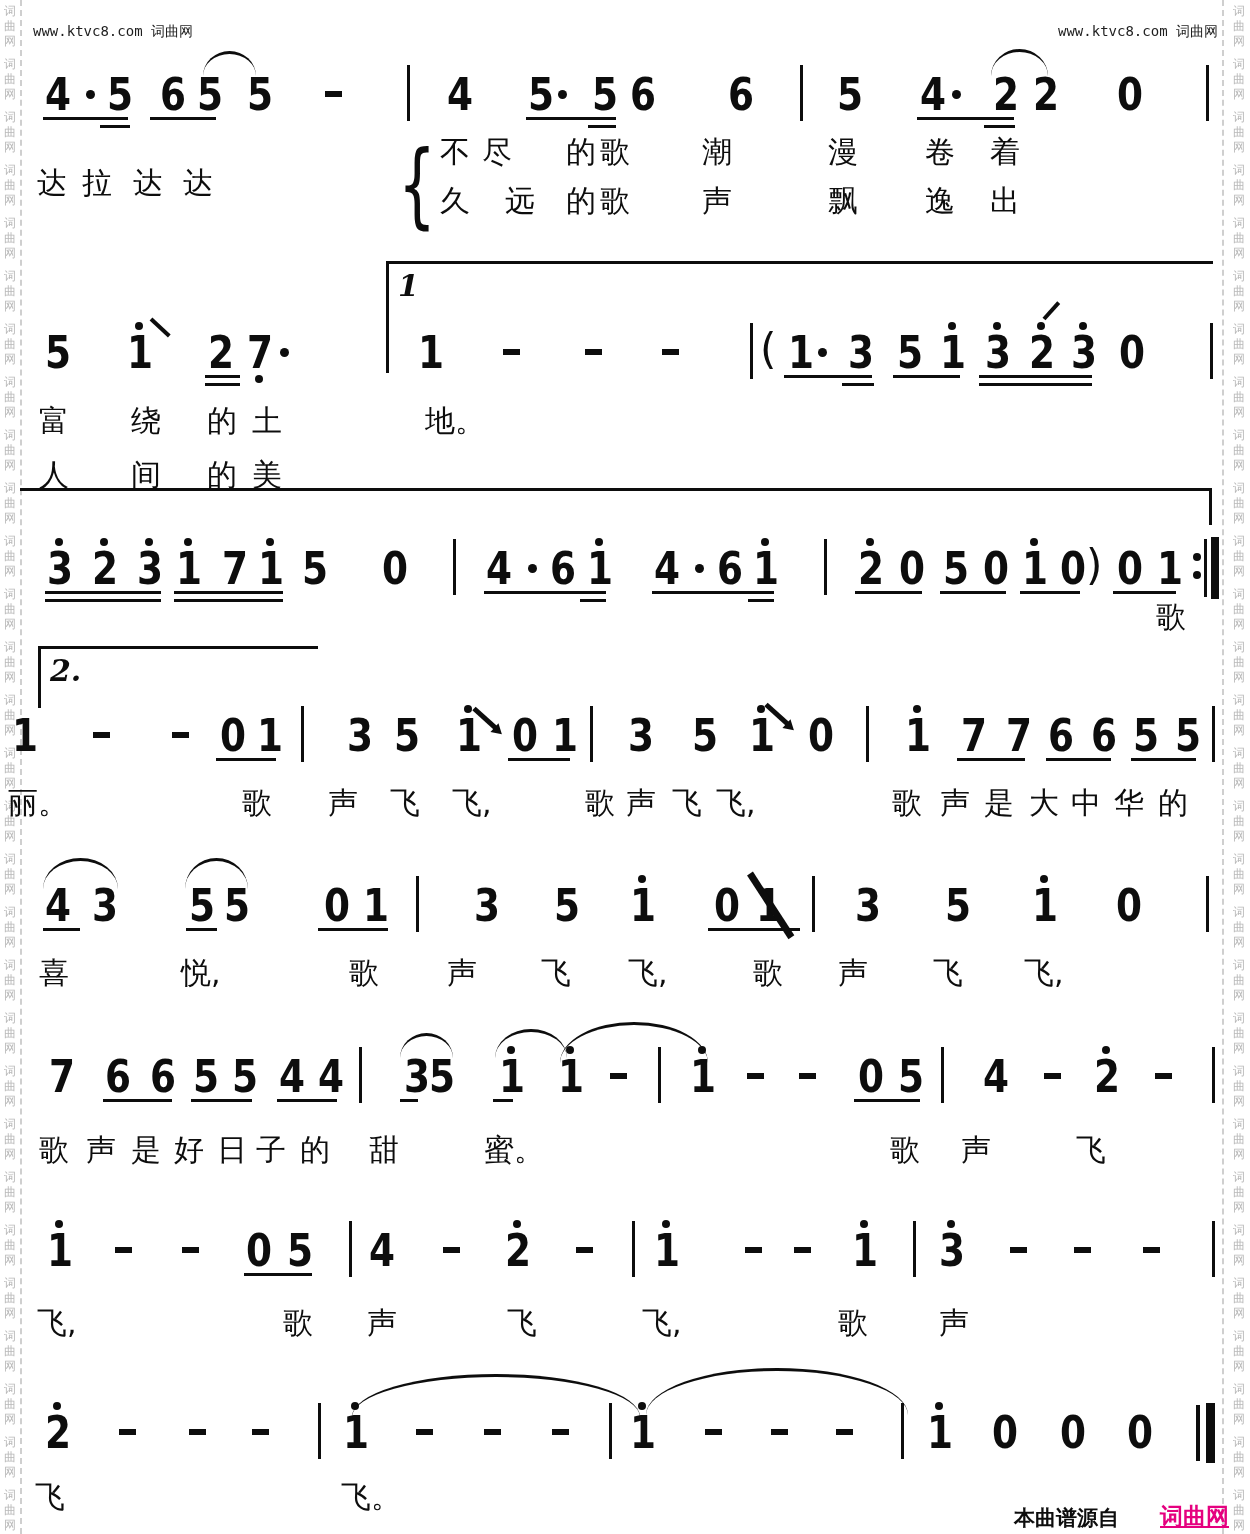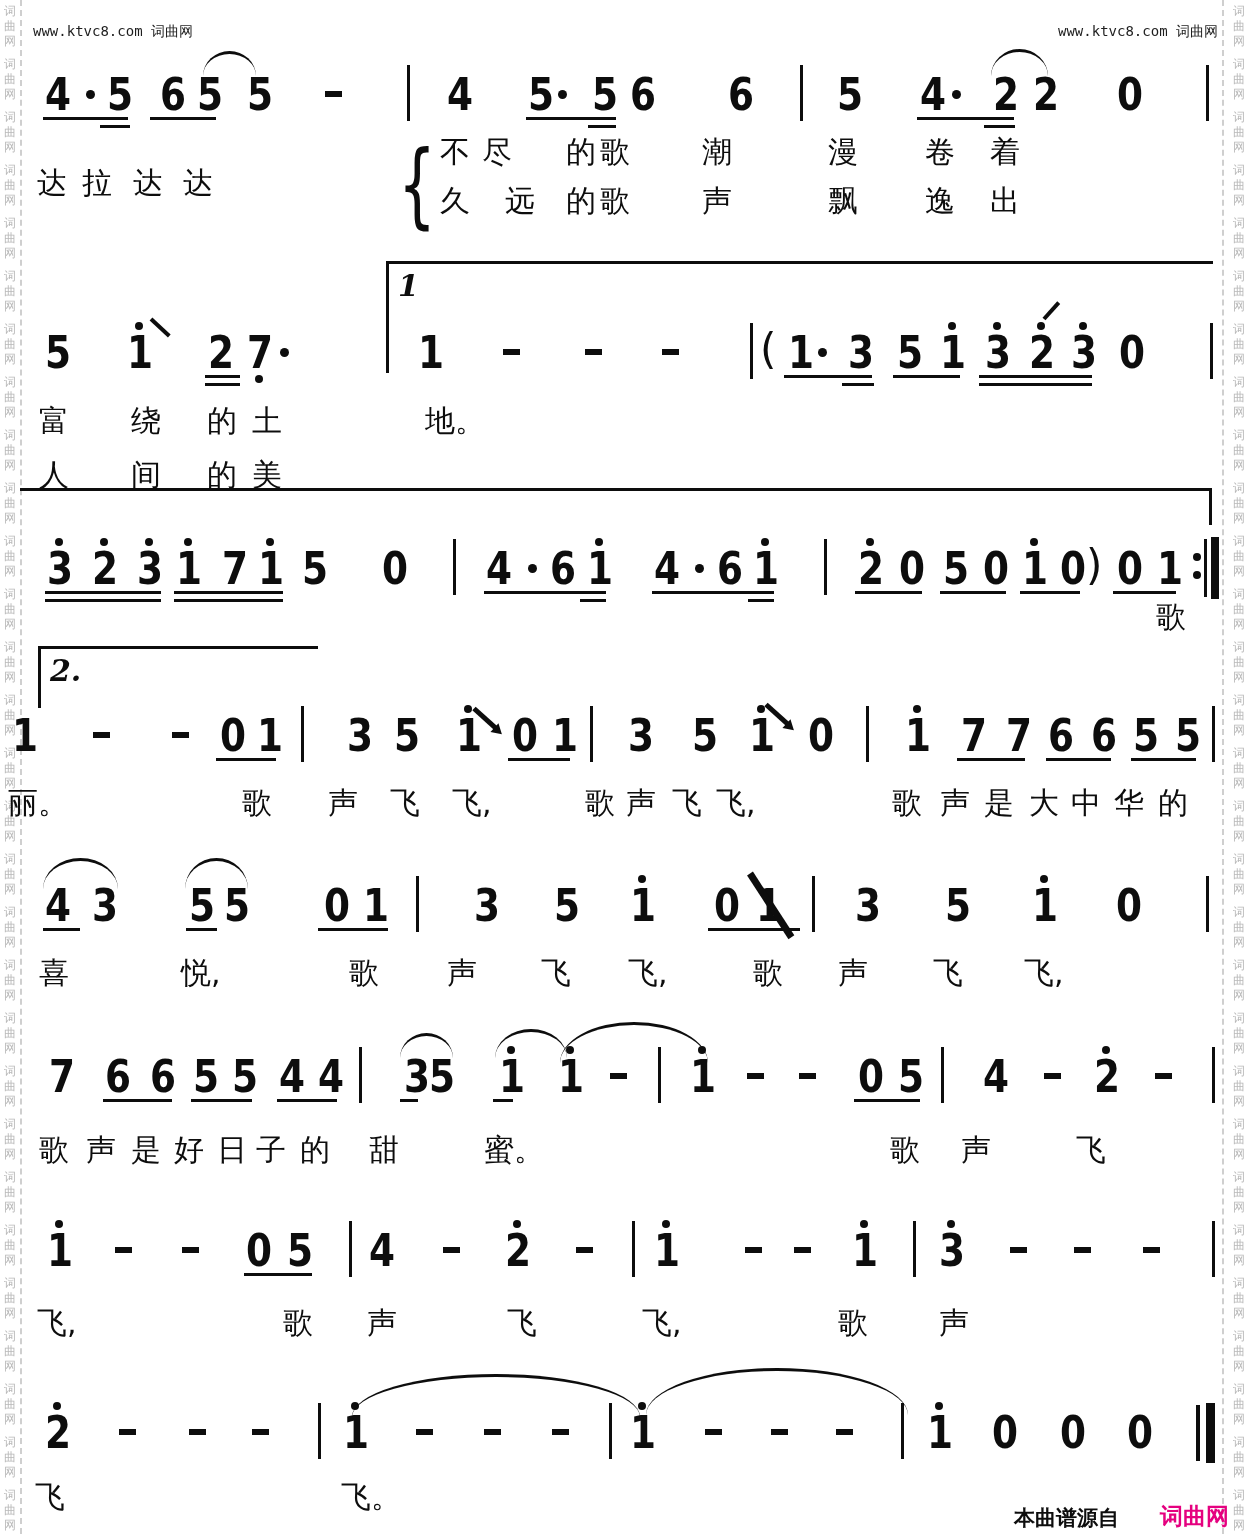--- a/index.html
+++ b/index.html
@@ -699,14 +699,14 @@
       <span class="note" style="left: 1127px; top: 1411px;">0</span>
       <div class="bar" style="left: 1196px; top: 1405px; width: 4px; height: 56px;"></div>
       <div class="bar" style="left: 1206px; top: 1403px; width: 9px; height: 60px;"></div>
       <div class="arc" style="left: 352px; top: 1374px; width: 288px; height: 40px;"></div>
       <div class="arc" style="left: 646px; top: 1368px; width: 262px; height: 44px;"></div>
       <span class="lyric" style="left: 35px; top: 1482px;">飞</span>
       <span class="lyric" style="left: 341px; top: 1482px;">飞。</span>
     </div>
 
   <span class="credit" style="left:1014px;top:1508px;">本曲谱源自</span>
-  <span class="brand" style="left:1160px;top:1505px;">词曲网</span>
+  <span class="brand" style="left:1160px;top:1505px;text-decoration:underline;">词曲网</span>
 </div>
 
 </body></html>

